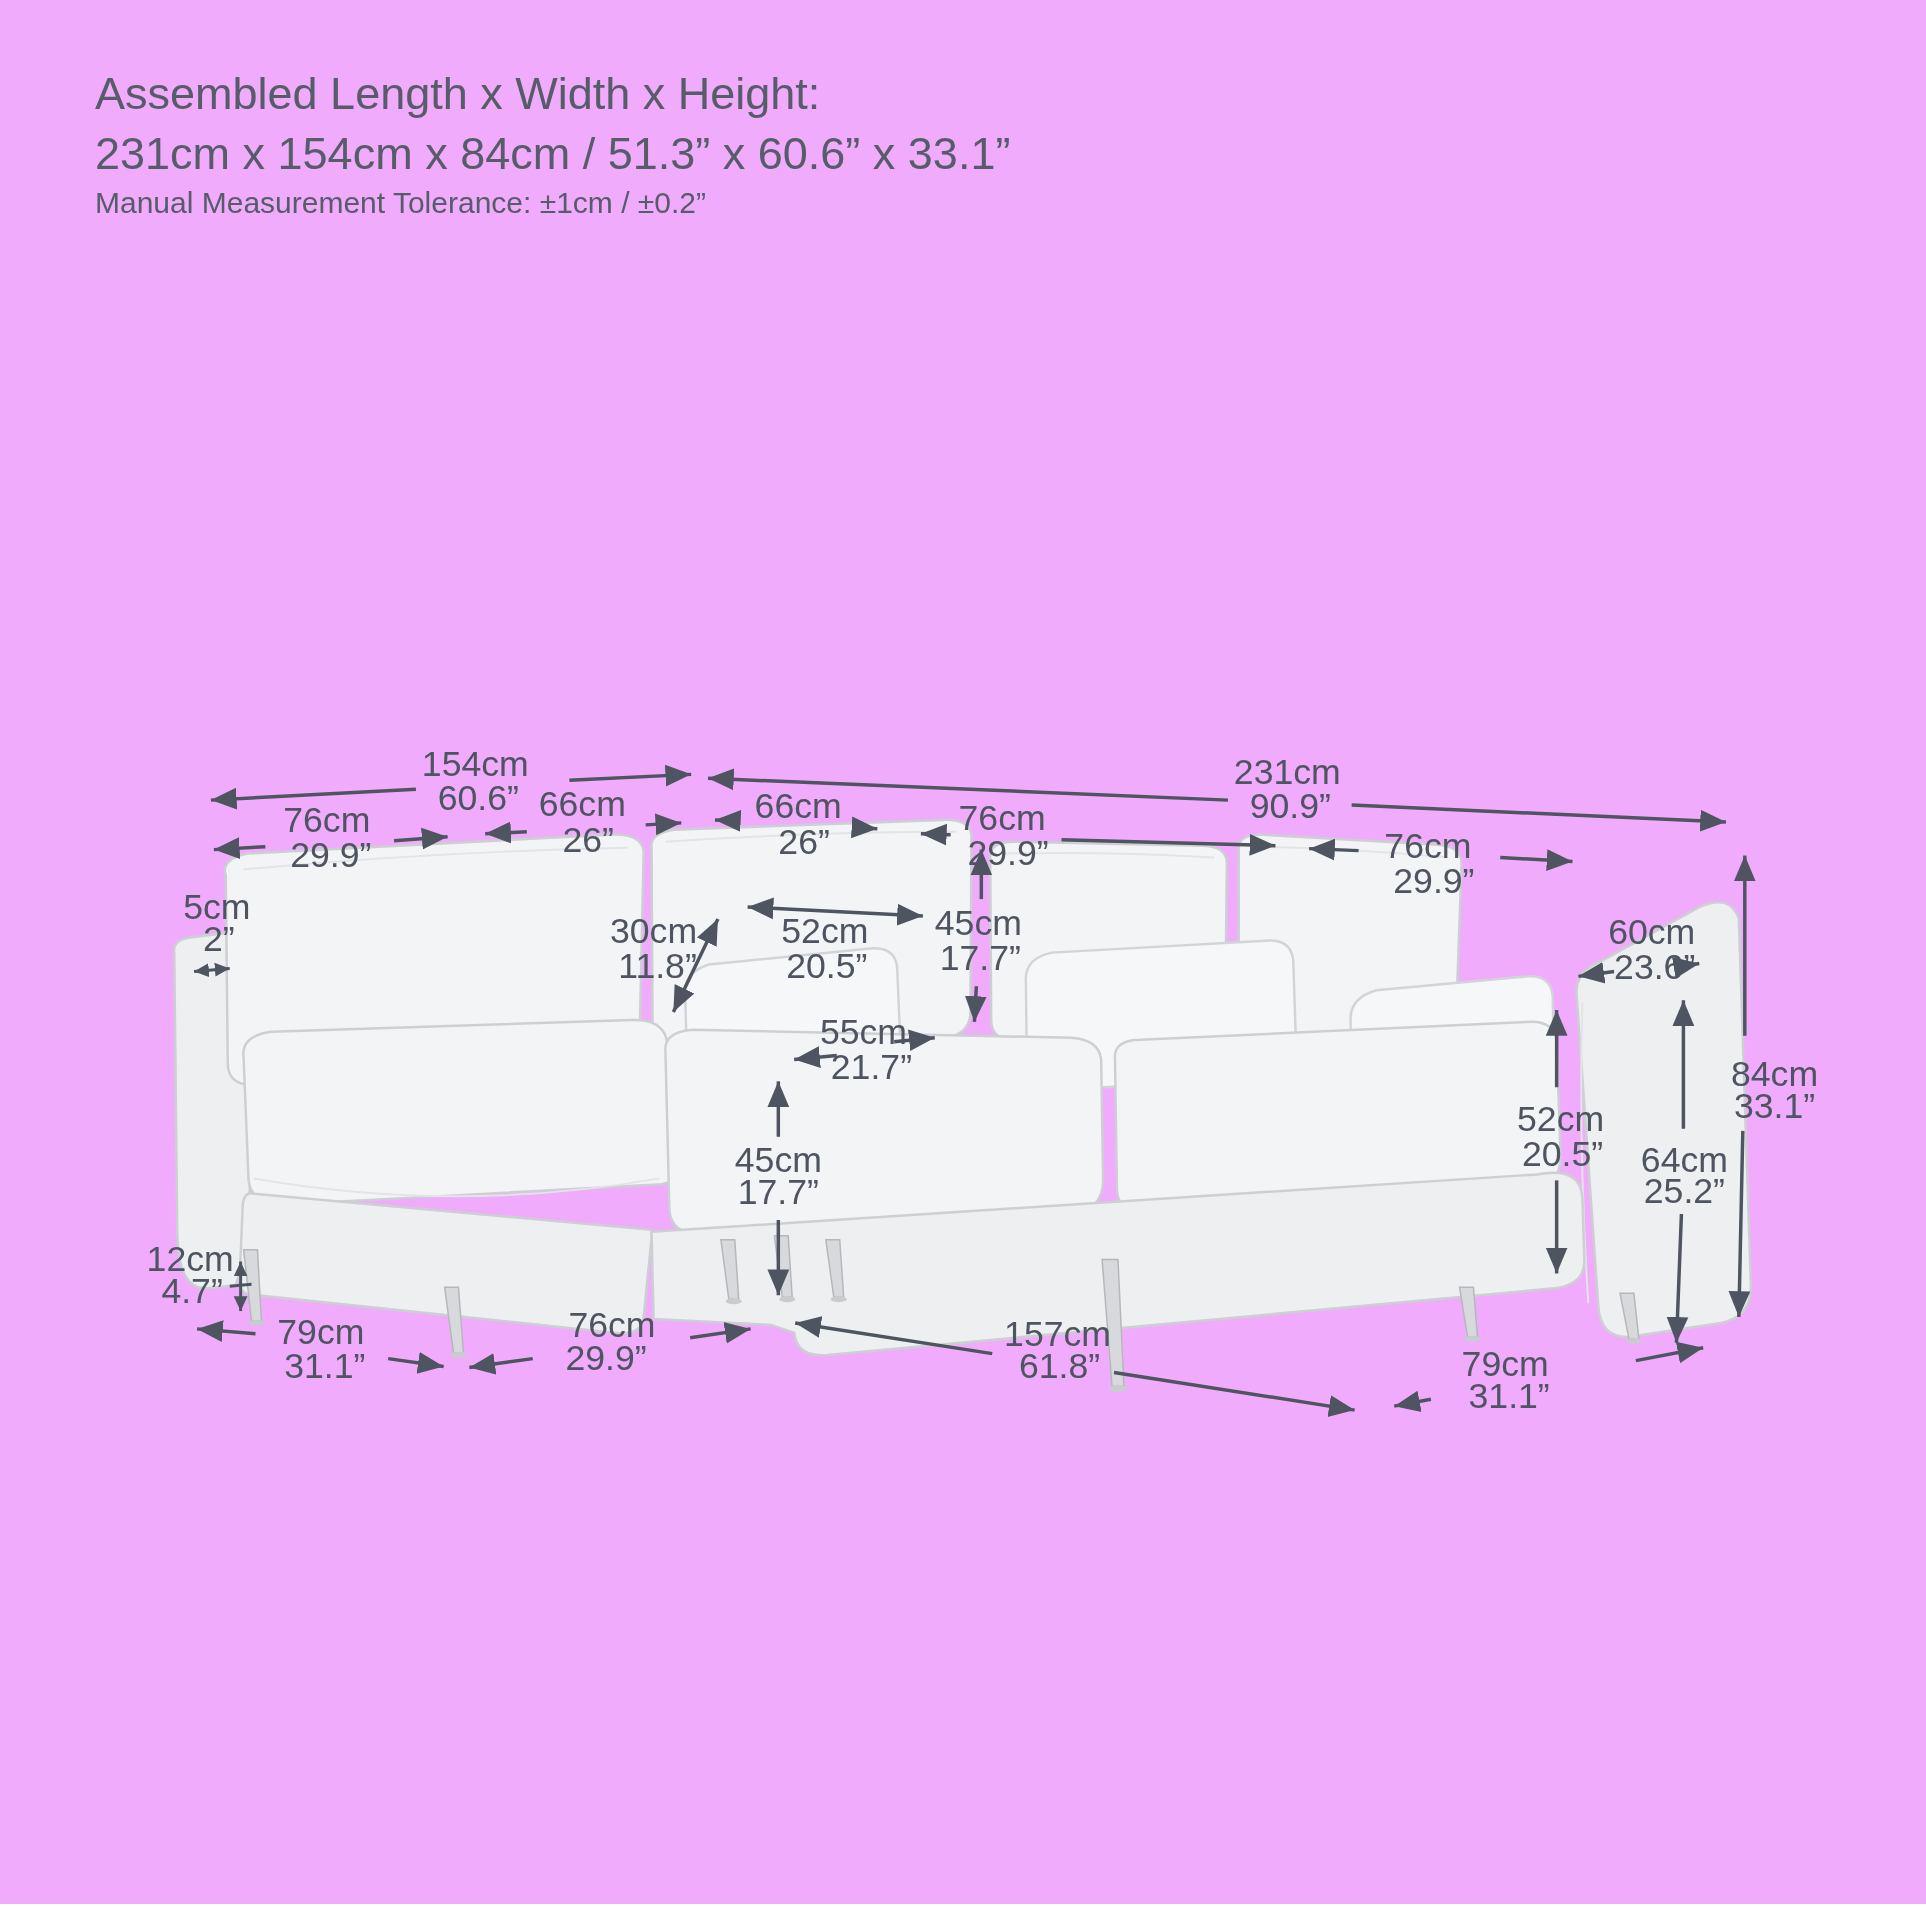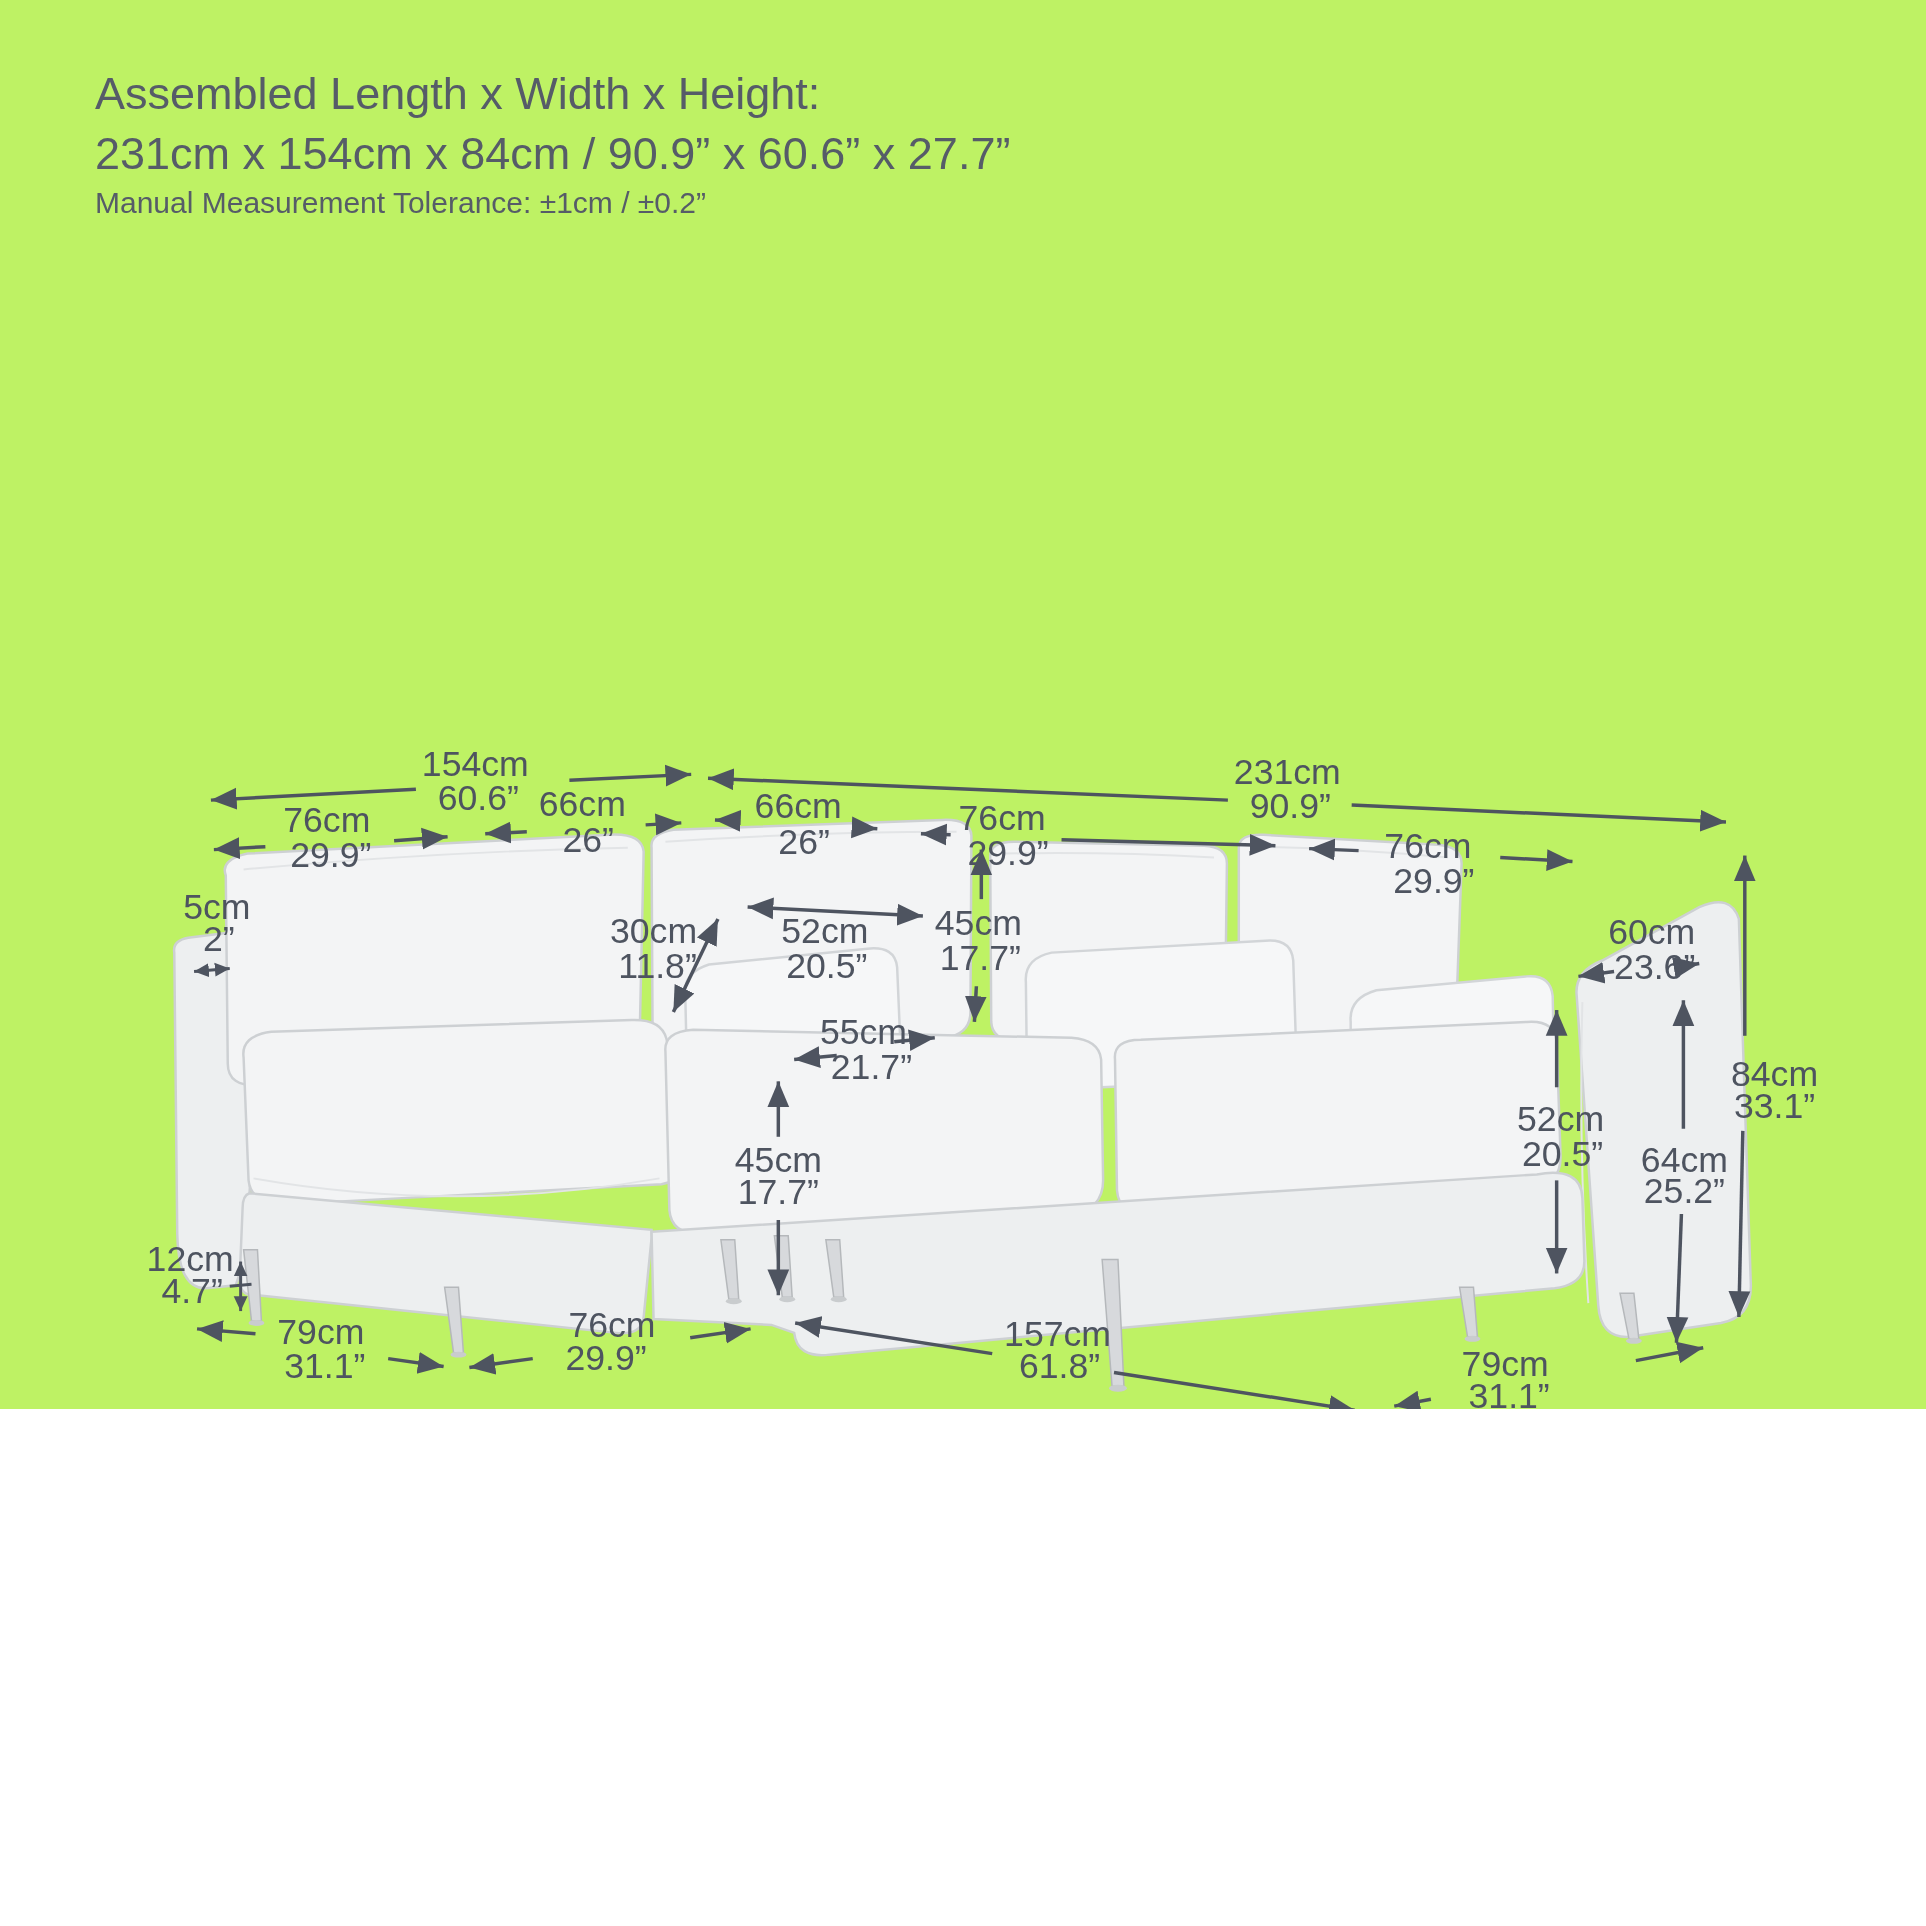--- a/index.html
+++ b/index.html
@@ -1,16 +1,16 @@
 <!DOCTYPE html>
 <html><head>
 <meta charset="utf-8">
 <style>
   html,body{margin:0;padding:0;background:#ffffff;}
-  .page{position:relative;width:1927px;height:1409px;background:#bef264;overflow:hidden;
+  .page{position:relative;width:1927px;height:1904px;background:#f0abfc;overflow:hidden;
         font-family:"Liberation Sans", sans-serif;}
   .hdr{position:absolute;left:95px;color:#565c68;}
   .hdr-line1{top:69px;font-size:45px;line-height:1.1;}
   .hdr-line2{top:129px;font-size:45px;line-height:1.1;}
   .hdr-line3{top:186px;font-size:30px;line-height:1.1;}
   svg{position:absolute;left:0;top:0;}
   .dim-line{stroke:#4e5460;stroke-width:3.5;fill:none;}
   .dim-line-thin{stroke:#4e5460;stroke-width:3;fill:none;}
   .dim-txt{fill:#4e5460;font-size:36px;text-anchor:middle;font-family:"Liberation Sans",sans-serif;}
   .sofa-fill{fill:#f3f4f5;stroke:#cdd0d3;stroke-width:2.5;}
@@ -19,21 +19,21 @@
   .sofa-detail{fill:none;stroke:#e2e4e6;stroke-width:2;}
   .leg{fill:#d7d9dc;stroke:#b5b8bb;stroke-width:1.5;}
   .leg-foot{fill:#c9ccce;stroke:none;}
 </style>
 </head>
 <body>
 
 <div class="page">
 
   <div class="hdr hdr-line1">Assembled Length x Width x Height:</div>
-  <div class="hdr hdr-line2">231cm x 154cm x 84cm / 90.9” x 60.6” x 27.7”</div>
+  <div class="hdr hdr-line2">231cm x 154cm x 84cm / 51.3” x 60.6” x 33.1”</div>
   <div class="hdr hdr-line3">Manual Measurement Tolerance: ±1cm / ±0.2”</div>
 
   <svg width="1927" height="1927" viewBox="0 0 1946 1946">
     <defs>
       <marker id="ah" markerUnits="userSpaceOnUse" markerWidth="28" markerHeight="24" refX="26" refY="12" orient="auto-start-reverse">
         <path d="M0,1 L26,12 L0,23 Z" fill="#4e5460"></path>
       </marker>
       <marker id="ahs" markerUnits="userSpaceOnUse" markerWidth="17" markerHeight="15" refX="15" refY="7.5" orient="auto-start-reverse">
         <path d="M0,0.5 L15,7.5 L0,14.5 Z" fill="#4e5460"></path>
       </marker>

